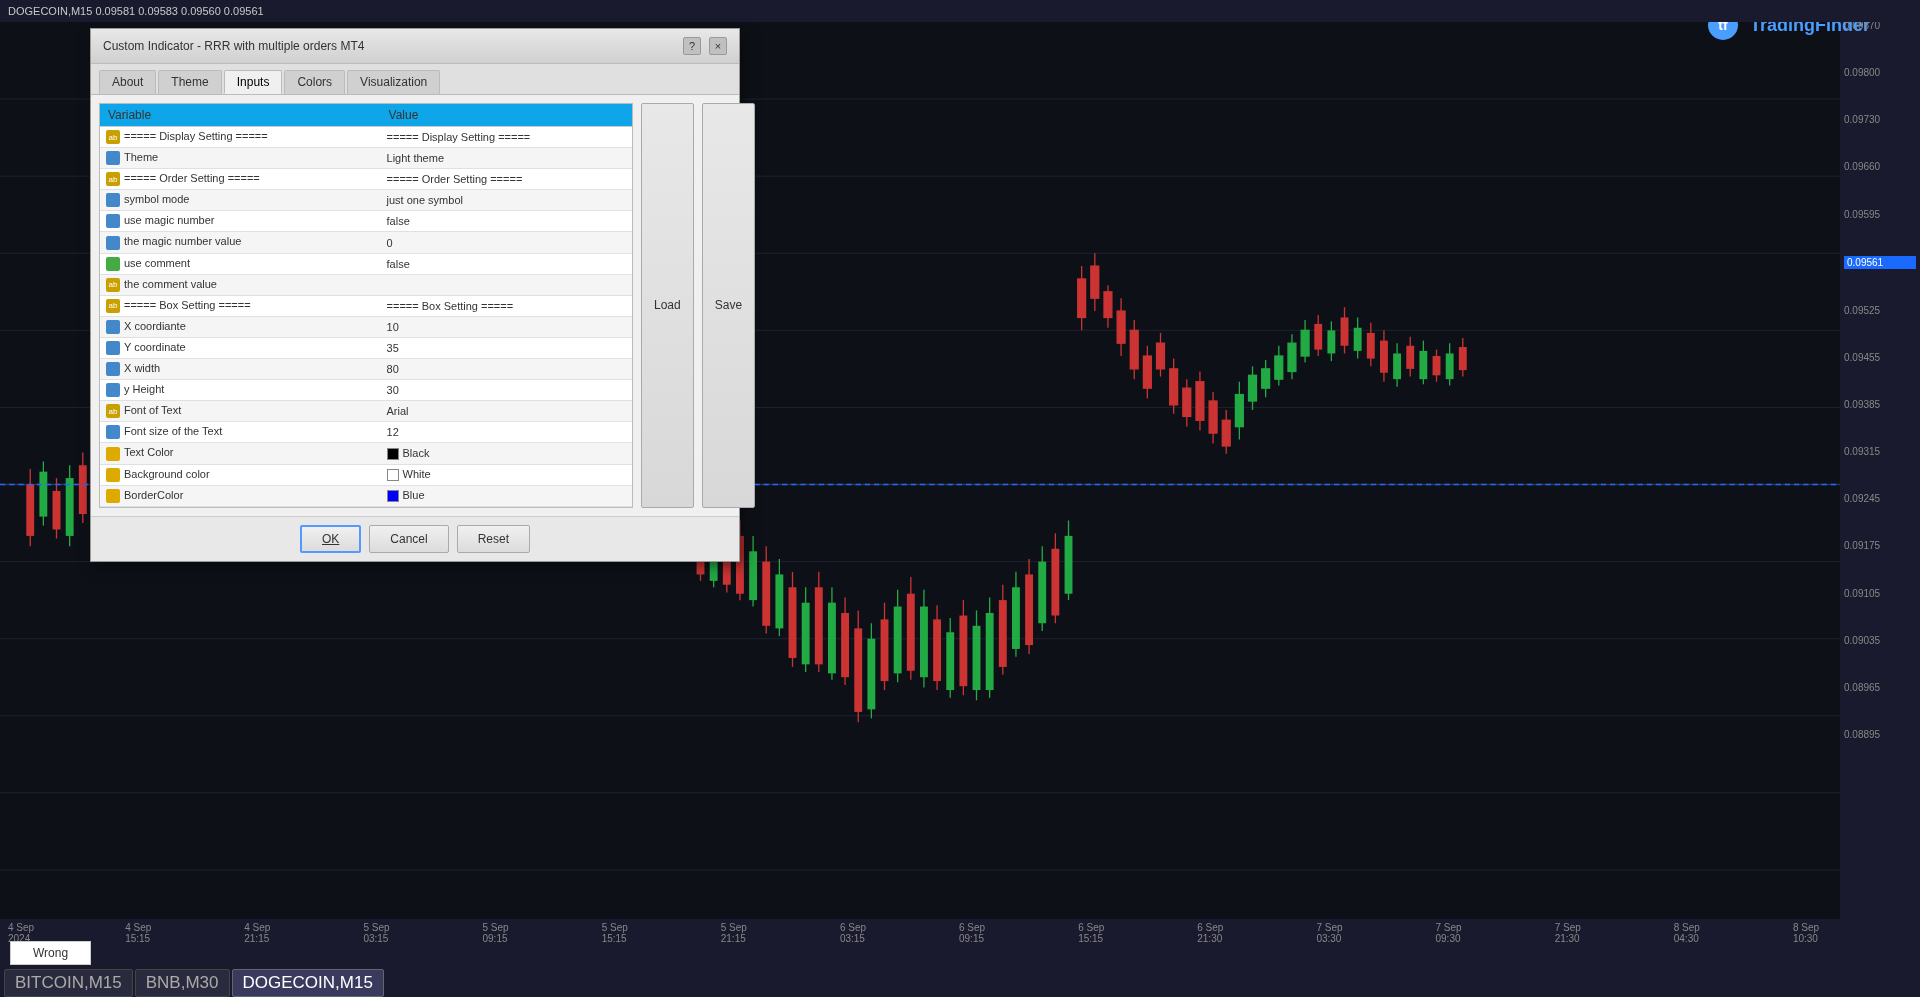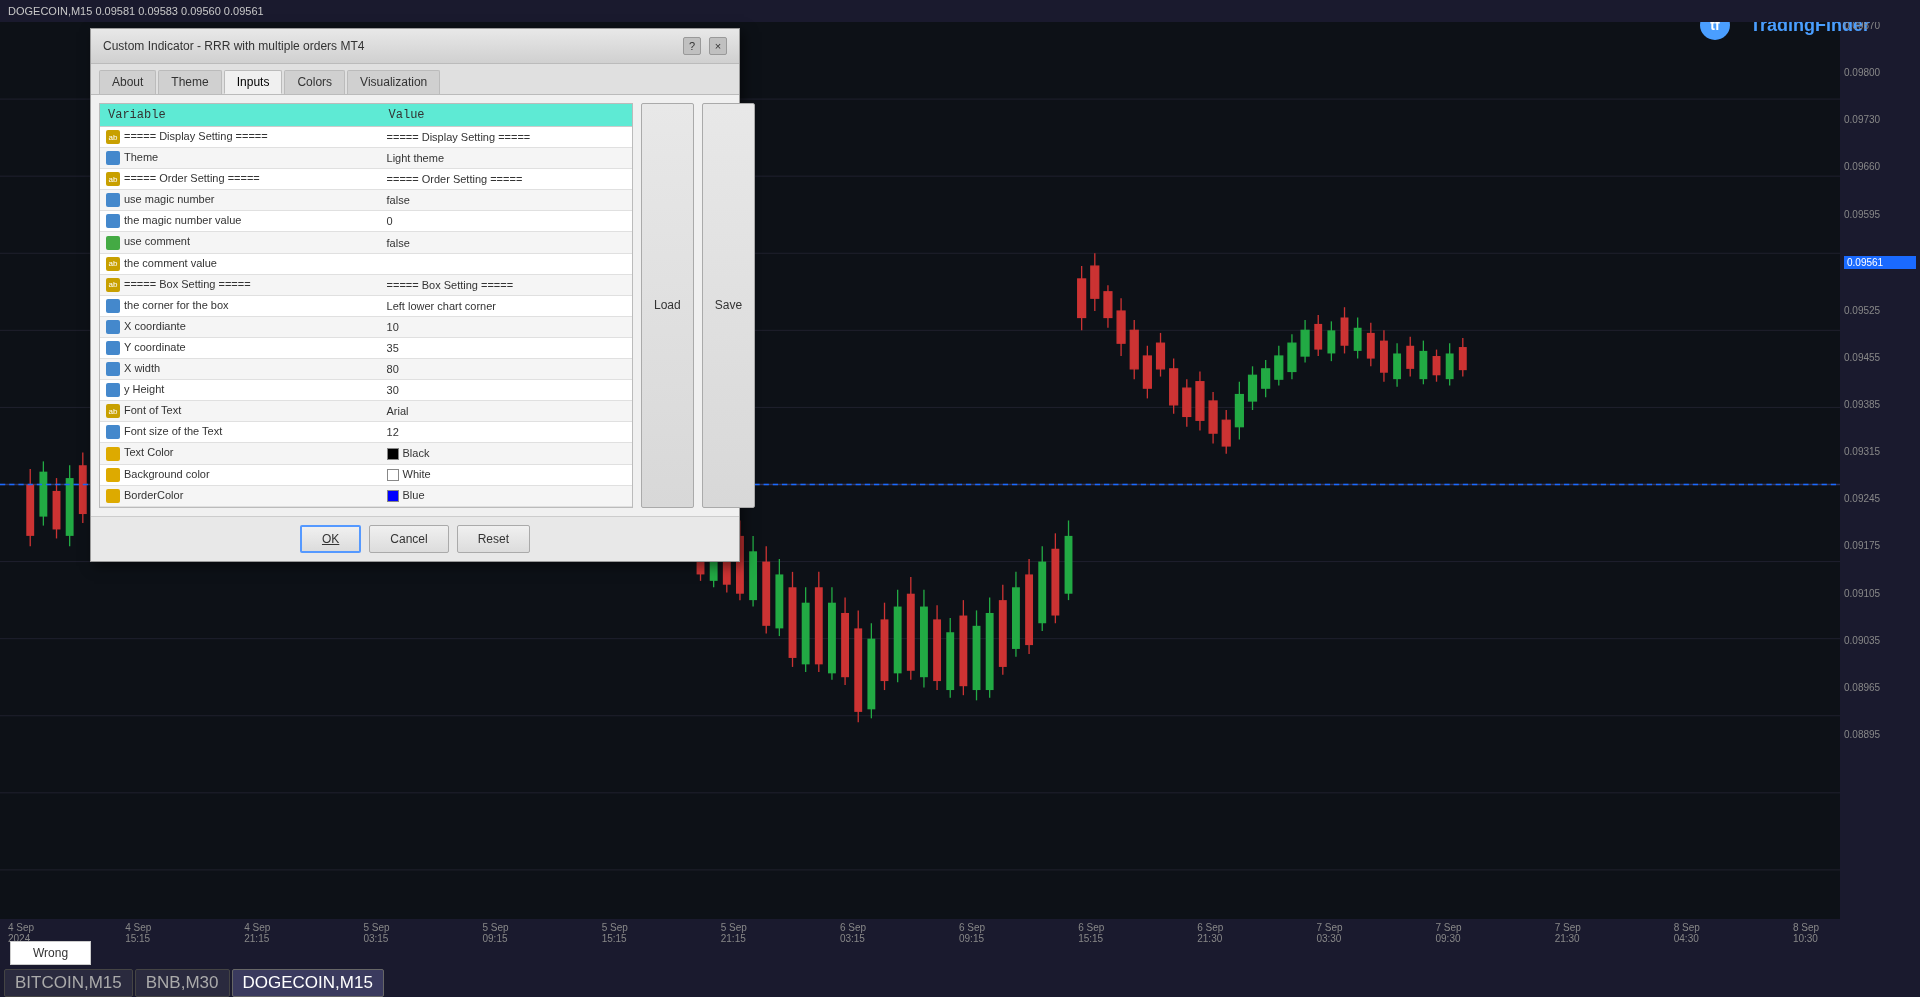--- a/index.html
+++ b/index.html
@@ -39,21 +39,21 @@
     
     .trading-finder-logo {
       position: absolute;
       top: 10px;
       right: 50px;
       color: #4a9eff;
       font-size: 18px;
       font-weight: bold;
       display: flex;
       align-items: center;
-      gap: 20px;
+      gap: 12px;
       z-index: 5;
     }
     .logo-icon {
       width: 30px;
       height: 30px;
       background: #4a9eff;
       border-radius: 50%;
       display: flex;
       align-items: center;
       justify-content: center;
@@ -253,22 +253,21 @@
       border: 1px solid #bbb;
       background: white;
       overflow-y: auto;
       max-height: 480px;
     }
     .params-table {
       width: 100%;
       border-collapse: collapse;
     }
     .params-table thead tr {
-      background: #5eead4;
-      font-family: Liberation Mono, monospace;
+      background: #0ea5e9;
     }
     .params-table th {
       padding: 4px 8px;
       font-size: 12px;
       font-weight: normal;
       text-align: left;
       border-bottom: 1px solid #ccc;
       color: #333;
     }
     .params-table tbody tr {
@@ -699,42 +698,42 @@
               </tr>
               <tr>
                 <td><span class="row-icon" style="background: rgb(68, 136, 204); border-radius: 2px; display: inline-block;"></span>Theme</td>
                 <td>Light theme</td>
               </tr>
               <tr>
                 <td><span class="row-icon" style="background: rgb(200, 160, 0); border-radius: 2px; font-size: 8px; color: white; display: inline-flex; align-items: center; justify-content: center;">ab</span>===== Order Setting =====</td>
                 <td>===== Order Setting =====</td>
               </tr>
               <tr>
+                <td><span class="row-icon" style="background: rgb(68, 136, 204); border-radius: 2px; display: inline-block;"></span>symbol mode</td>
+                <td>just one symbol</td>
+              </tr>
+              <tr>
                 <td><span class="row-icon" style="background: rgb(68, 136, 204); border-radius: 2px; display: inline-block;"></span>use magic number</td>
                 <td>false</td>
               </tr>
               <tr>
                 <td><span class="row-icon" style="background: rgb(68, 136, 204); border-radius: 2px; display: inline-block;"></span>the magic number value</td>
                 <td>0</td>
               </tr>
               <tr>
                 <td><span class="row-icon" style="background: rgb(68, 170, 68); border-radius: 2px; display: inline-block;"></span>use comment</td>
                 <td>false</td>
               </tr>
               <tr>
                 <td><span class="row-icon" style="background: rgb(200, 160, 0); border-radius: 2px; font-size: 8px; color: white; display: inline-flex; align-items: center; justify-content: center;">ab</span>the comment value</td>
                 <td></td>
               </tr>
               <tr>
                 <td><span class="row-icon" style="background: rgb(200, 160, 0); border-radius: 2px; font-size: 8px; color: white; display: inline-flex; align-items: center; justify-content: center;">ab</span>===== Box Setting =====</td>
                 <td>===== Box Setting =====</td>
-              </tr>
-              <tr>
-                <td><span class="row-icon" style="background: rgb(68, 136, 204); border-radius: 2px; display: inline-block;"></span>the corner for the box</td>
-                <td>Left lower chart corner</td>
               </tr>
               <tr>
                 <td><span class="row-icon" style="background: rgb(68, 136, 204); border-radius: 2px; display: inline-block;"></span>X coordiante</td>
                 <td>10</td>
               </tr>
               <tr>
                 <td><span class="row-icon" style="background: rgb(68, 136, 204); border-radius: 2px; display: inline-block;"></span>Y coordinate</td>
                 <td>35</td>
               </tr>
               <tr>

